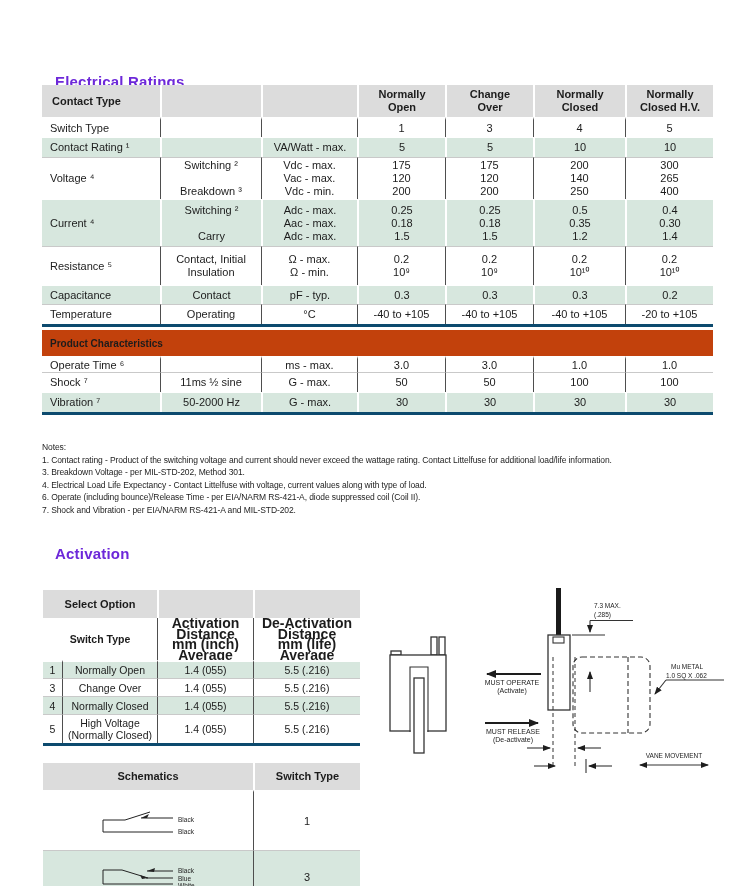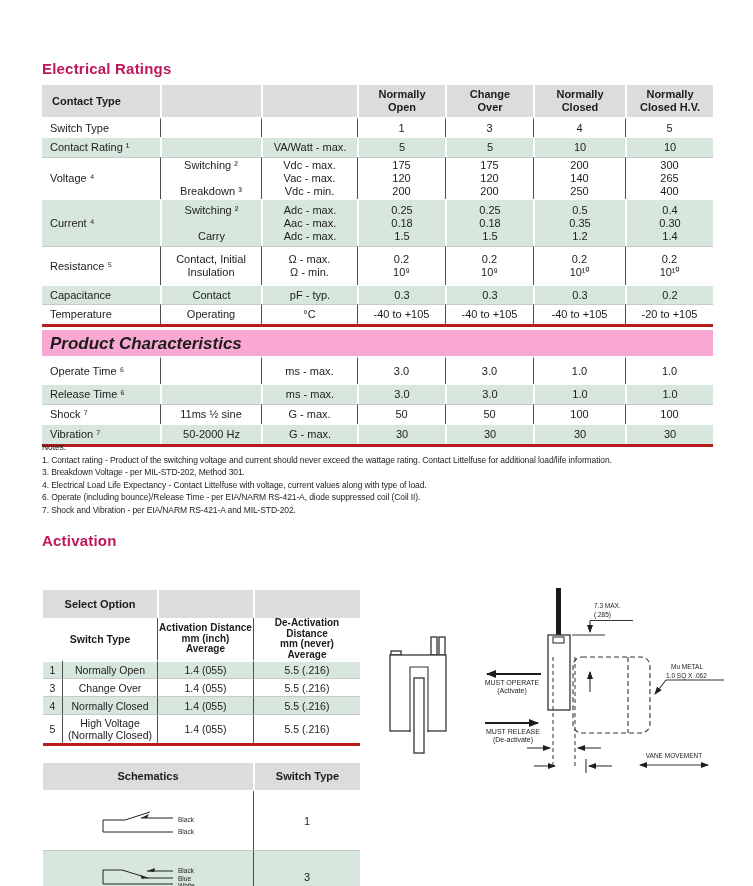--- a/index.html
+++ b/index.html
@@ -1,46 +1,46 @@
 <!DOCTYPE html>
 <html><head>
 <meta charset="utf-8">
 <style>
   html,body{margin:0;padding:0;background:#fff;}
   .page{position:relative;width:753px;height:886px;background:#ffffff;
         font-family:"Liberation Sans",sans-serif;color:#1c1c1c;overflow:hidden;}
 
-  .sec-title{position:absolute;left:42px;margin:0;font-size:15px;font-weight:bold;
-             color:#be185d;letter-spacing:.2px;}
+  .sec-title{position:absolute;left:42px;margin:13px;font-size:15px;font-weight:bold;
+             color:#6d28d9;letter-spacing:.2px;}
   #title-electrical{top:60px;}
   #title-activation{top:532px;}
 
   table{border-collapse:separate;border-spacing:0;table-layout:fixed;position:absolute;
-        border-bottom:3px solid #b91c1c;}
+        border-bottom:3px solid #0c4a6e;}
   td,th{padding:0;margin:0;vertical-align:middle;white-space:pre-line;overflow:hidden;
         font-size:11px;line-height:13px;}
 
   
   .t-main{left:42px;width:671px;}
   #tbl-electrical{top:85px;}
   #tbl-product{top:330px;}
   .t-main th{background:#dcdcdc;font-weight:bold;text-align:center;border-left:2px solid #fff;}
   .t-main th.first{border-left:none;text-align:left;padding-left:10px;}
   .t-main td{border-left:1px solid #4e4e4e;border-top:1px solid #c9c9c9;text-align:center;}
   .t-main td:first-child{border-left:none;text-align:left;padding-left:8px;}
   .t-main tr.gap td{border-top:3px solid #fff;}
   .t-main tr.green td{background:#d7e7de;border-left:2px solid #fff;border-top:1px solid #fff;}
   .t-main tr.green td:first-child{border-left:none;}
-  .band-cell{background:#f9a8d4;font-weight:bold;text-align:left;padding-left:10px;font-size:17px;font-style:italic;}
+  .band-cell{background:#c2410c;font-weight:bold;text-align:left;padding-left:10px;font-size:10px;}
 
   
   #tbl-select{left:43px;top:590px;width:317px;}
   #tbl-select .band{background:#dcdcdc;font-weight:bold;text-align:center;font-size:11px;}
   #tbl-select .band.gapL{border-left:2px solid #fff;}
-  #tbl-select .hdr{font-weight:bold;text-align:center;font-size:10px;line-height:10.5px;}
+  #tbl-select .hdr{font-weight:bold;text-align:center;font-size:14px;line-height:10.5px;}
   #tbl-select .hdr.sw{font-size:10.5px;}
   #tbl-select td.cell{border-top:1px solid #c9c9c9;text-align:center;font-size:10.5px;line-height:12px;}
   #tbl-select td.dv{border-left:1px solid #4e4e4e;}
   #tbl-select tr.green td{background:#d7e7de;}
   #tbl-select tr.hrow td{border-top:2px solid #fff;}
 
   
   #tbl-schem{left:43px;top:763px;width:317px;}
   #tbl-schem .band{background:#dcdcdc;font-weight:bold;text-align:center;font-size:11px;margin-left:45px;}
   #tbl-schem .band.gapL{border-left:2px solid #fff;}
@@ -198,31 +198,22 @@
         <col style="width:96px">
         <col style="width:88px">
         <col style="width:88px">
         <col style="width:92px">
         <col style="width:88px">
       </colgroup>
     <tbody>
         <tr style="height:26px">
       <td class="band-cell" colspan="7" style="border-left:none;border-top:none;">Product Characteristics</td>
     </tr>
-    <tr style="height:28px" class="gap">
+    <tr style="height:16px" class="gap">
       <td>Operate Time ⁶</td>
-          <td></td>
-          <td>ms - max.</td>
-          <td>3.0</td>
-          <td>3.0</td>
-          <td>1.0</td>
-          <td>1.0</td>
-    </tr>
-    <tr style="height:20px" class="green">
-      <td>Release Time ⁶</td>
           <td></td>
           <td>ms - max.</td>
           <td>3.0</td>
           <td>3.0</td>
           <td>1.0</td>
           <td>1.0</td>
     </tr>
     <tr style="height:20px">
       <td>Shock ⁷</td>
           <td>11ms ½ sine</td>
@@ -267,21 +258,21 @@
       <td class="band" colspan="2">Select Option</td>
       <td class="band gapL"></td>
       <td class="band gapL"></td>
     </tr>
     <tr style="height:35px">
       <td class="hdr sw" colspan="2">Switch Type</td>
       <td class="hdr dv">Activation Distance
 mm (inch)
 Average</td>
       <td class="hdr dv">De-Activation Distance
-mm (never)
+mm (life)
 Average</td>
     </tr>
     <tr style="height:18px" class="green hrow">
       <td class="cell">1</td>
       <td class="cell dv">Normally Open</td>
       <td class="cell dv">1.4 (055)</td>
       <td class="cell dv">5.5 (.216)</td>
     </tr>
     <tr style="height:18px">
       <td class="cell">3</td>

